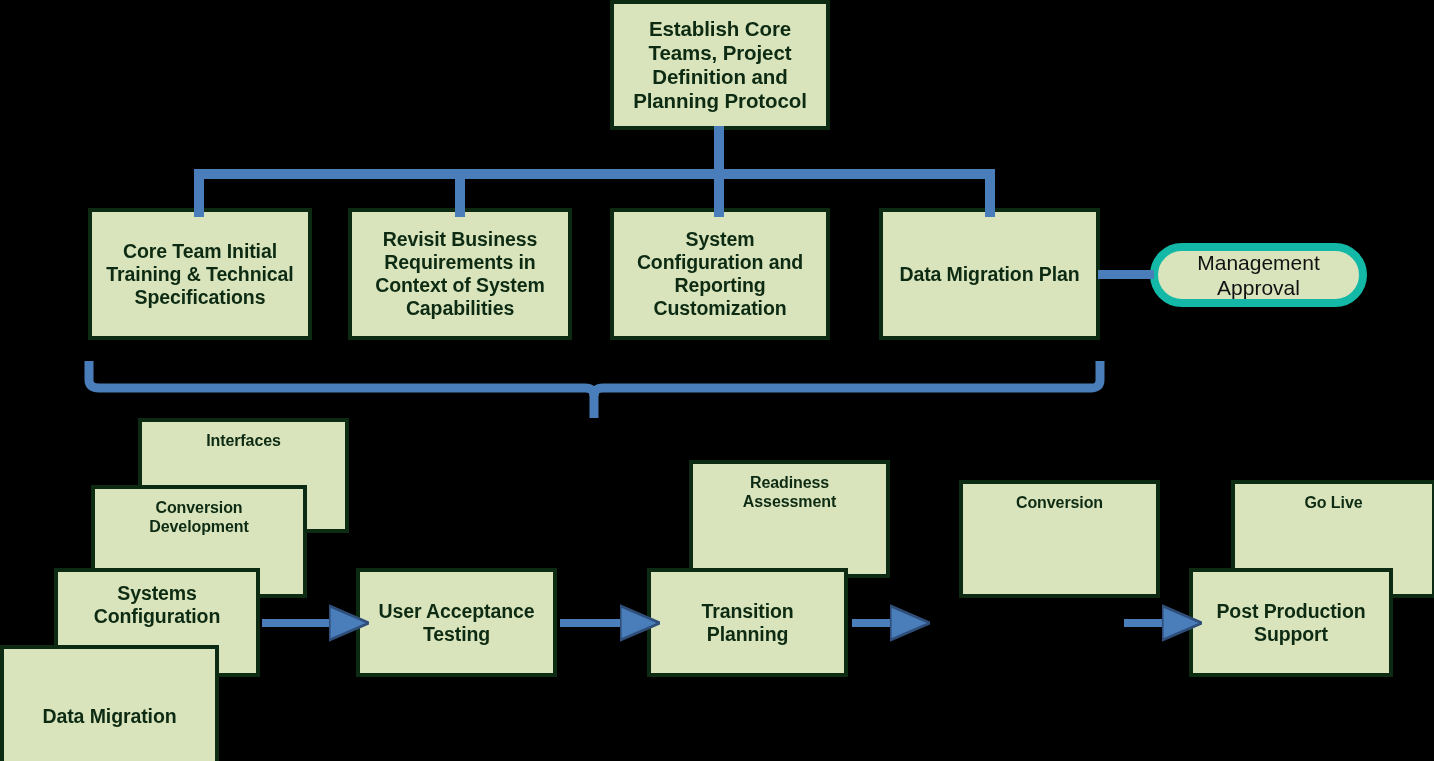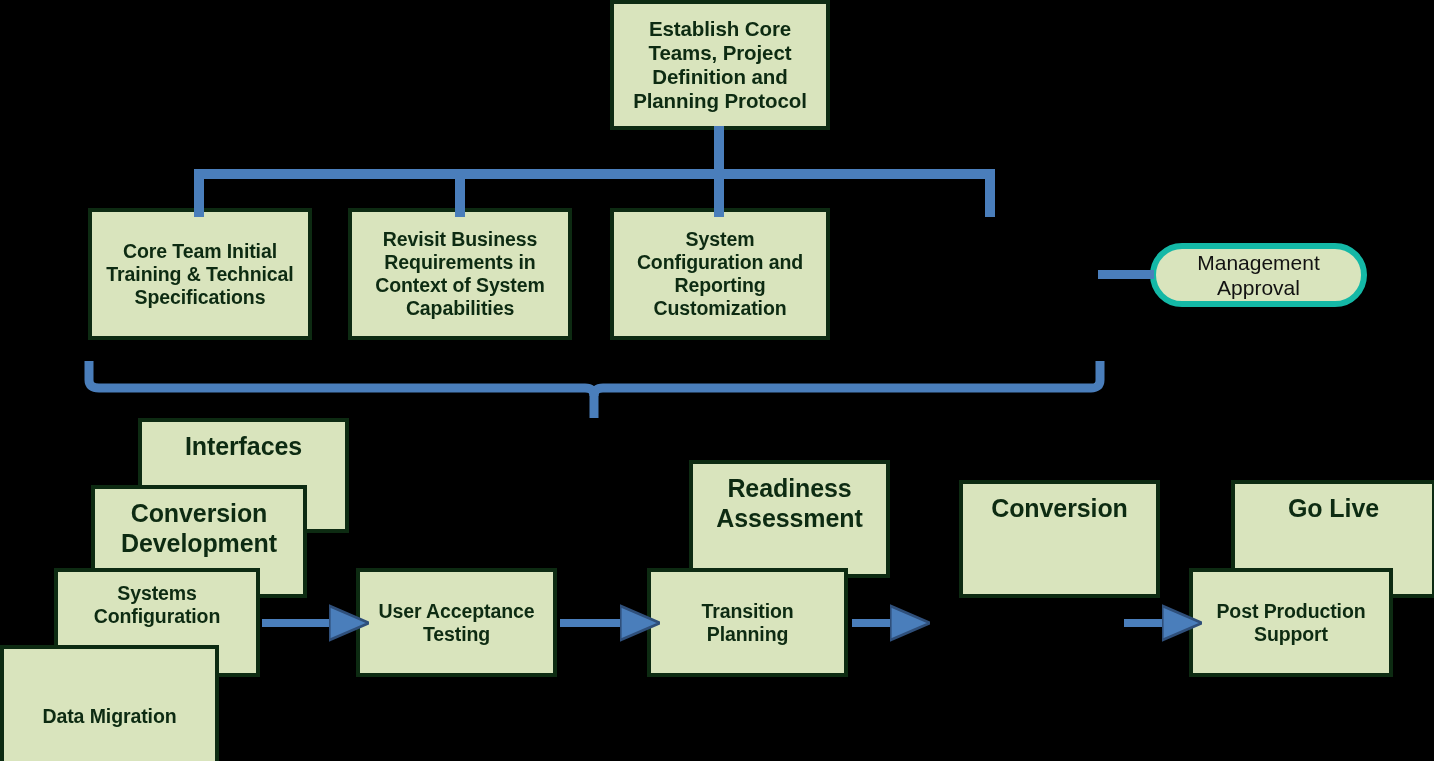--- a/index.html
+++ b/index.html
@@ -36,28 +36,28 @@
   .box.top-align {
     align-items: flex-start;
     padding-top: 10px;
   }
   .box span { display: block; width: 100%; }
 
   
   .box.hero      { font-size: 20.5px; }
   .box.level2    { font-size: 19.5px; }
   .box.stage     { font-size: 19.5px; }
-  .box.back      { font-size: 25px; }
+  .box.back      { font-size: 16px; }
 
   
   .pill {
     position: absolute;
     box-sizing: border-box;
     background: #d9e4bd;
-    border: 6px solid #14b8a6;
+    border: 8px solid #14b8a6;
     border-radius: 999px;
     color: #121212;
     font-weight: normal;
     font-size: 21px;
     text-align: center;
     display: flex;
     align-items: center;
     justify-content: center;
     line-height: 1.2;
   }
@@ -117,20 +117,23 @@
   </div>
 
   <div class="box level2" style="left:348px; top:208px; width:224px; height:132px;">
     <span>Revisit Business Requirements in Context of System Capabilities</span>
   </div>
 
   <div class="box level2" style="left:610px; top:208px; width:220px; height:132px;">
     <span>System Configuration and Reporting Customization</span>
   </div>
 
+  <div class="box level2" style="left:879px; top:208px; width:221px; height:132px;">
+    <span>Data Migration Plan</span>
+  </div>
 
   <div class="pill" style="left:1150px; top:243px; width:217px; height:64px;">
     <span>Management Approval</span>
   </div>
 
   <div class="box back top-align lay1" style="left:138px; top:418px; width:211px; height:115px;">
     <span>Interfaces</span>
   </div>
 
   <div class="box back top-align lay2" style="left:91px; top:485px; width:216px; height:113px;">

